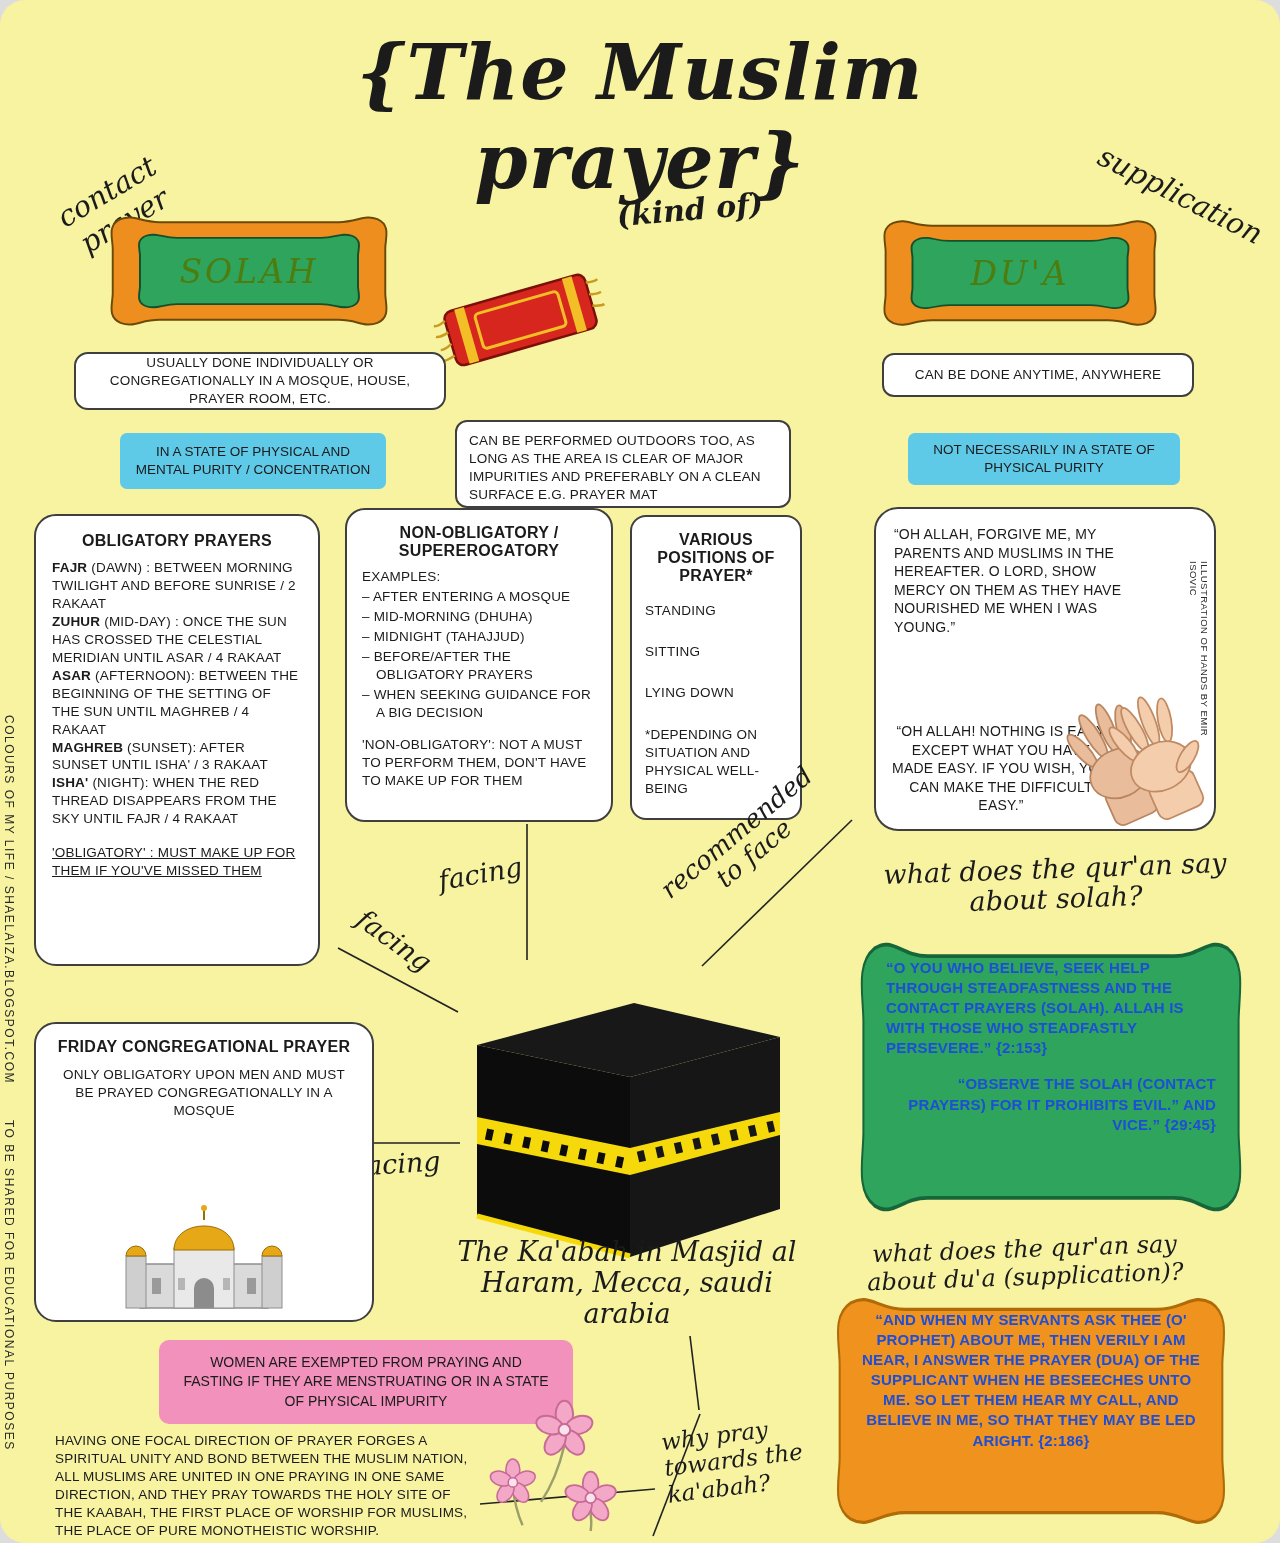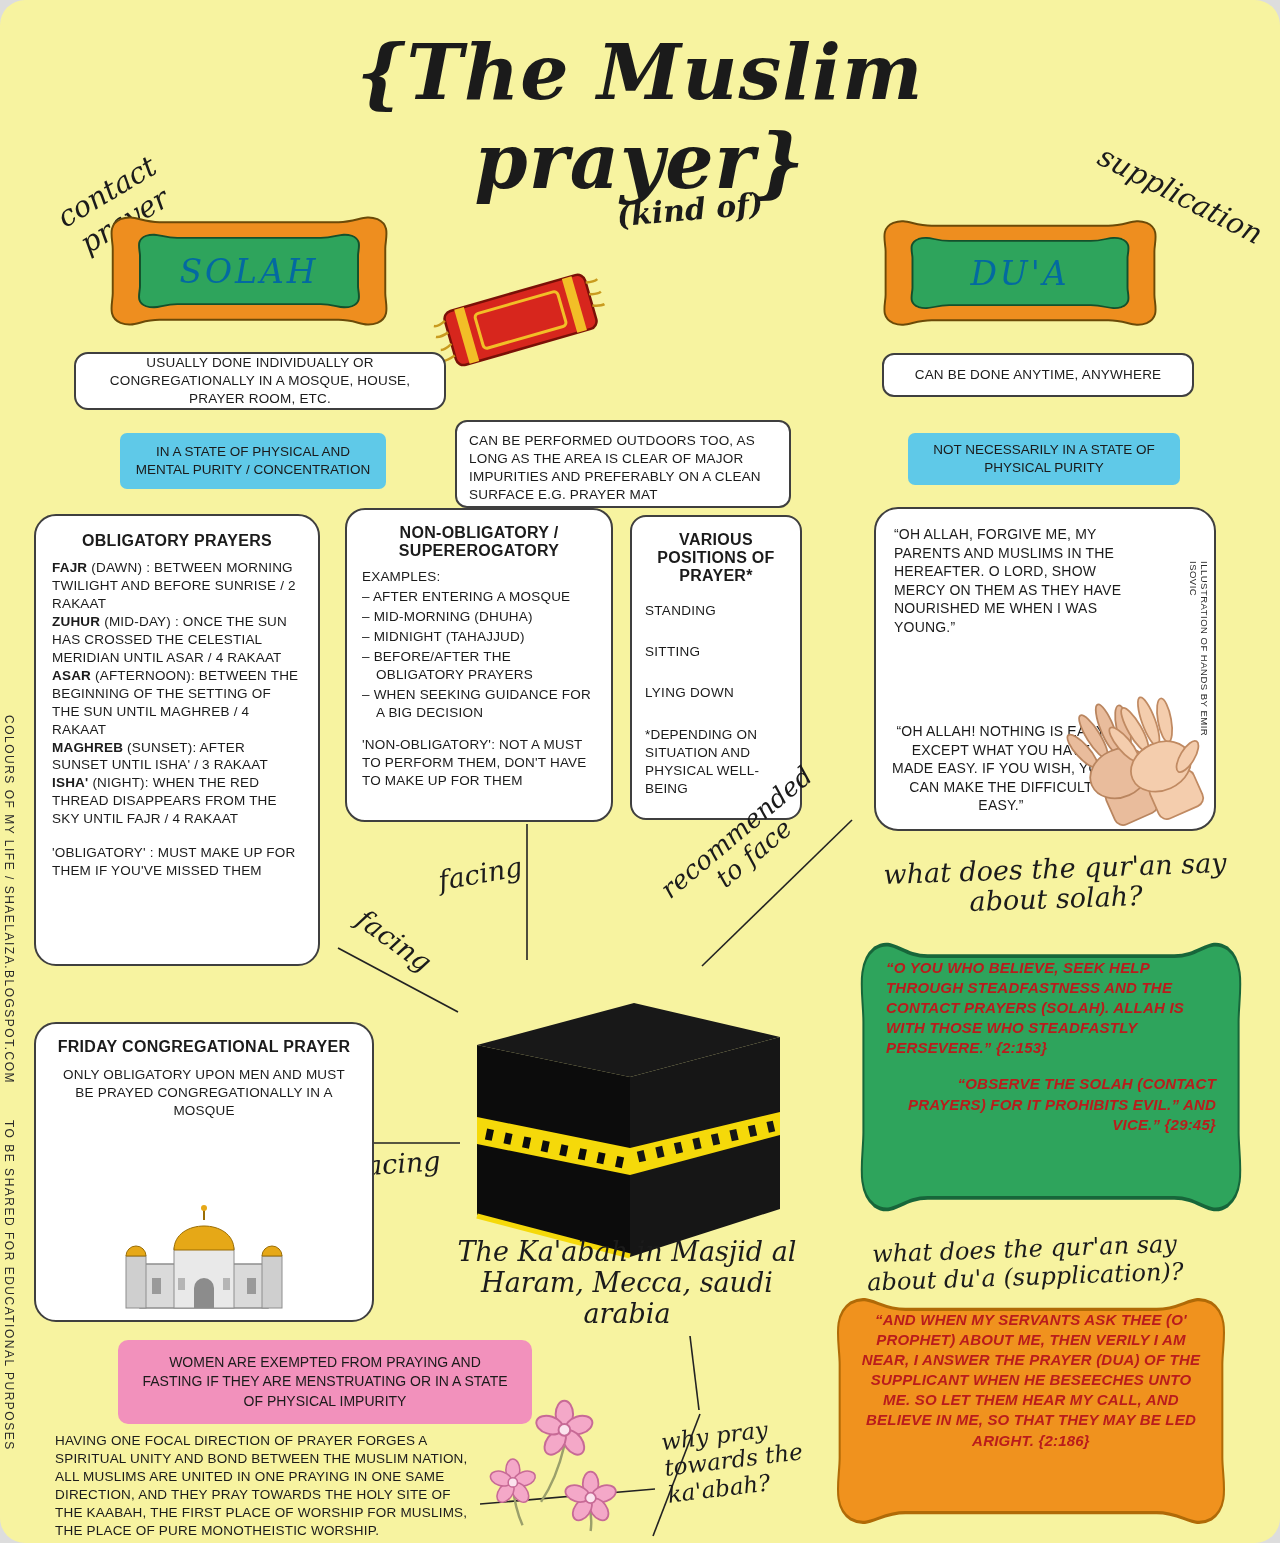--- a/index.html
+++ b/index.html
@@ -12,25 +12,25 @@
   .hw { font-family:"DejaVu Serif", serif; font-style:italic; }
   .box { background:#ffffff; border:2px solid #3f3f3f; box-sizing:border-box; }
   .box-text { font-size:13.5px; line-height:1.33; letter-spacing:0.2px; }
   .box-title { font-weight:bold; font-size:16px; text-align:center; letter-spacing:0.3px; }
   .bluebox {
     background:#5FC9E8; border-radius:7px; display:flex; align-items:center; justify-content:center;
     text-align:center; font-size:13.5px; line-height:1.35; padding:6px 14px; box-sizing:border-box;
   }
   .pinkbox {
     background:#F291BC; border-radius:10px; display:flex; align-items:center; 
-    text-align:center; font-size:14px; line-height:1.4; padding:8px 20px; box-sizing:border-box;
+    text-align:center; font-size:14px; line-height:1.4; padding:8px 20px; box-sizing:border-box;margin-left:41px;
   }
   .centerflex { display:flex; align-items:center; justify-content:center; text-align:center; }
-  .badge-label { position:absolute; inset:0; display:flex; align-items:center; justify-content:center; color:#0369a1; }
-  .quote-white { color:#b91c1c; font-weight:bold; font-size:15px; line-height:1.34; letter-spacing:0.2px;font-style:italic; }
+  .badge-label { position:absolute; inset:0; display:flex; align-items:center; justify-content:center; color:#4d7c0f; }
+  .quote-white { color:#1d4ed8; font-weight:bold; font-size:15px; line-height:1.34; letter-spacing:0.2px; }
   .pitem { margin:0; }
   .nitem { margin:0 0 2px 0; padding-left:14px; text-indent:-14px; }
   .pos-item { margin:0 0 26px 0; font-size:13.5px; letter-spacing:0.3px; }
   .vert { writing-mode:vertical-rl; font-size:12px; letter-spacing:1.5px; color:#2a2a2a; }
 </style>
 </head>
 <body>
 
 <svg width="0" height="0" style="position:absolute" aria-hidden="true">
   <defs>
@@ -106,21 +106,21 @@
   </div>
 
   <div class="abs box" style="left:34px;top:514px;width:286px;height:452px;border-radius:22px;padding:16px;">
     <div class="box-title" style="margin-bottom:9px;">OBLIGATORY PRAYERS</div>
     <div class="box-text">
       <div class="pitem"><b>FAJR</b><span> (DAWN) : BETWEEN MORNING TWILIGHT AND BEFORE SUNRISE / 2 RAKAAT</span></div>
       <div class="pitem"><b>ZUHUR</b><span> (MID-DAY) : ONCE THE SUN HAS CROSSED THE CELESTIAL MERIDIAN UNTIL ASAR / 4 RAKAAT</span></div>
       <div class="pitem"><b>ASAR</b><span> (AFTERNOON): BETWEEN THE BEGINNING OF THE SETTING OF THE SUN UNTIL MAGHREB / 4 RAKAAT</span></div>
       <div class="pitem"><b>MAGHREB</b><span> (SUNSET): AFTER SUNSET UNTIL ISHA' / 3 RAKAAT</span></div>
       <div class="pitem"><b>ISHA'</b><span> (NIGHT): WHEN THE RED THREAD DISAPPEARS FROM THE SKY UNTIL FAJR / 4 RAKAAT</span></div>
-      <div class="pitem" style="margin-top:16px;">'OBLIGATORY' : MUST MAKE UP FOR THEM IF YOU'VE MISSED THEM</div>
+      <div class="pitem" style="margin-top:16px;text-decoration:underline;">'OBLIGATORY' : MUST MAKE UP FOR THEM IF YOU'VE MISSED THEM</div>
     </div>
   </div>
 
   <div class="abs box" style="left:345px;top:508px;width:268px;height:314px;border-radius:20px;padding:14px 15px;">
     <div class="box-title" style="margin-bottom:8px;">NON-OBLIGATORY / SUPEREROGATORY</div>
     <div class="box-text" style="margin-bottom:2px;">EXAMPLES:</div>
     <div class="box-text">
       <div class="nitem">– AFTER ENTERING A MOSQUE</div>
       <div class="nitem">– MID-MORNING (DHUHA)</div>
       <div class="nitem">– MIDNIGHT (TAHAJJUD)</div>

